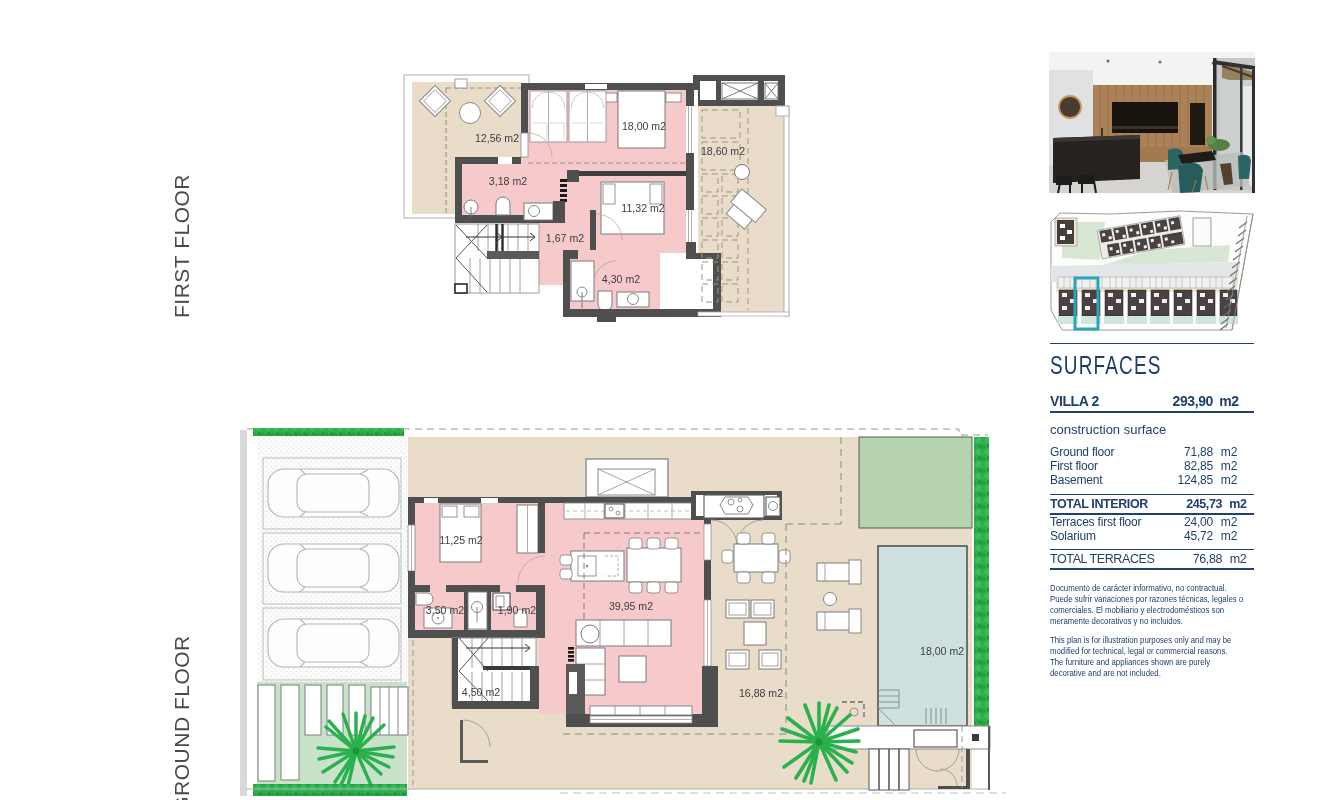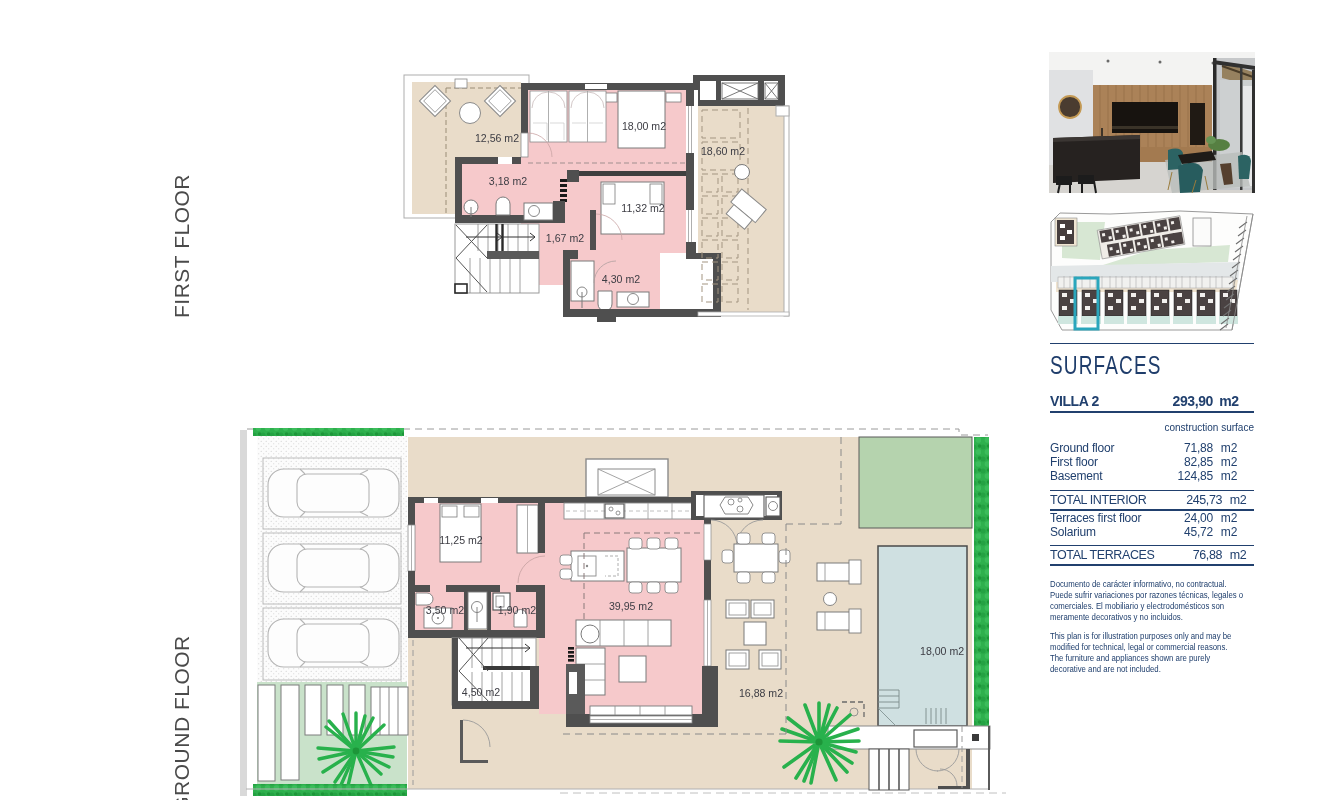--- a/index.html
+++ b/index.html
@@ -782,41 +782,41 @@
 <div id="tbl">
 
 <div style="border-top:1.5px solid #21406e;padding-top:7px;height:30px"><span style="display:inline-block;font-size:25px;letter-spacing:1.5px;color:#1f3d6b;transform:scale(0.76,1);transform-origin:0 0;white-space:nowrap">SURFACES</span></div>
 
 <div class="row" style="font-weight:bold;font-size:14px;letter-spacing:-0.4px;margin-top:13px;border-bottom:2px solid #21406e;padding-bottom:3px">
       <span class="lab">VILLA 2</span>
       <span class="val">293,90</span>
       <span class="m2">m2</span>
     </div>
 
-<div style="text-align:right;font-size:10px;margin-top:9px">construction surface</div>
+<div style="font-size:13px;margin-top:9px">construction surface</div>
 
 <div class="row" style="margin-top:8px">
       <span class="lab">Ground floor</span>
       <span class="val">71,88</span>
       <span class="m2">m2</span>
     </div>
 
 <div class="row">
       <span class="lab">First floor</span>
       <span class="val">82,85</span>
       <span class="m2">m2</span>
     </div>
 
 <div class="row">
       <span class="lab">Basement</span>
       <span class="val">124,85</span>
       <span class="m2">m2</span>
     </div>
 
-<div class="row" style="font-weight:normal;font-size:12.5px;letter-spacing:-0.4px;border-top:1.5px solid #21406e;border-bottom:2px solid #21406e;margin-top:7px;padding:2px 0">
+<div class="row" style="font-weight:bold;font-size:12.5px;letter-spacing:-0.4px;border-top:1.5px solid #21406e;border-bottom:2px solid #21406e;margin-top:7px;padding:2px 0">
       <span class="lab">TOTAL INTERIOR</span>
       <span class="val">245,73</span>
       <span class="m2">m2</span>
     </div>
 
 <div class="row" style="">
       <span class="lab">Terraces first floor</span>
       <span class="val">24,00</span>
       <span class="m2">m2</span>
     </div>

